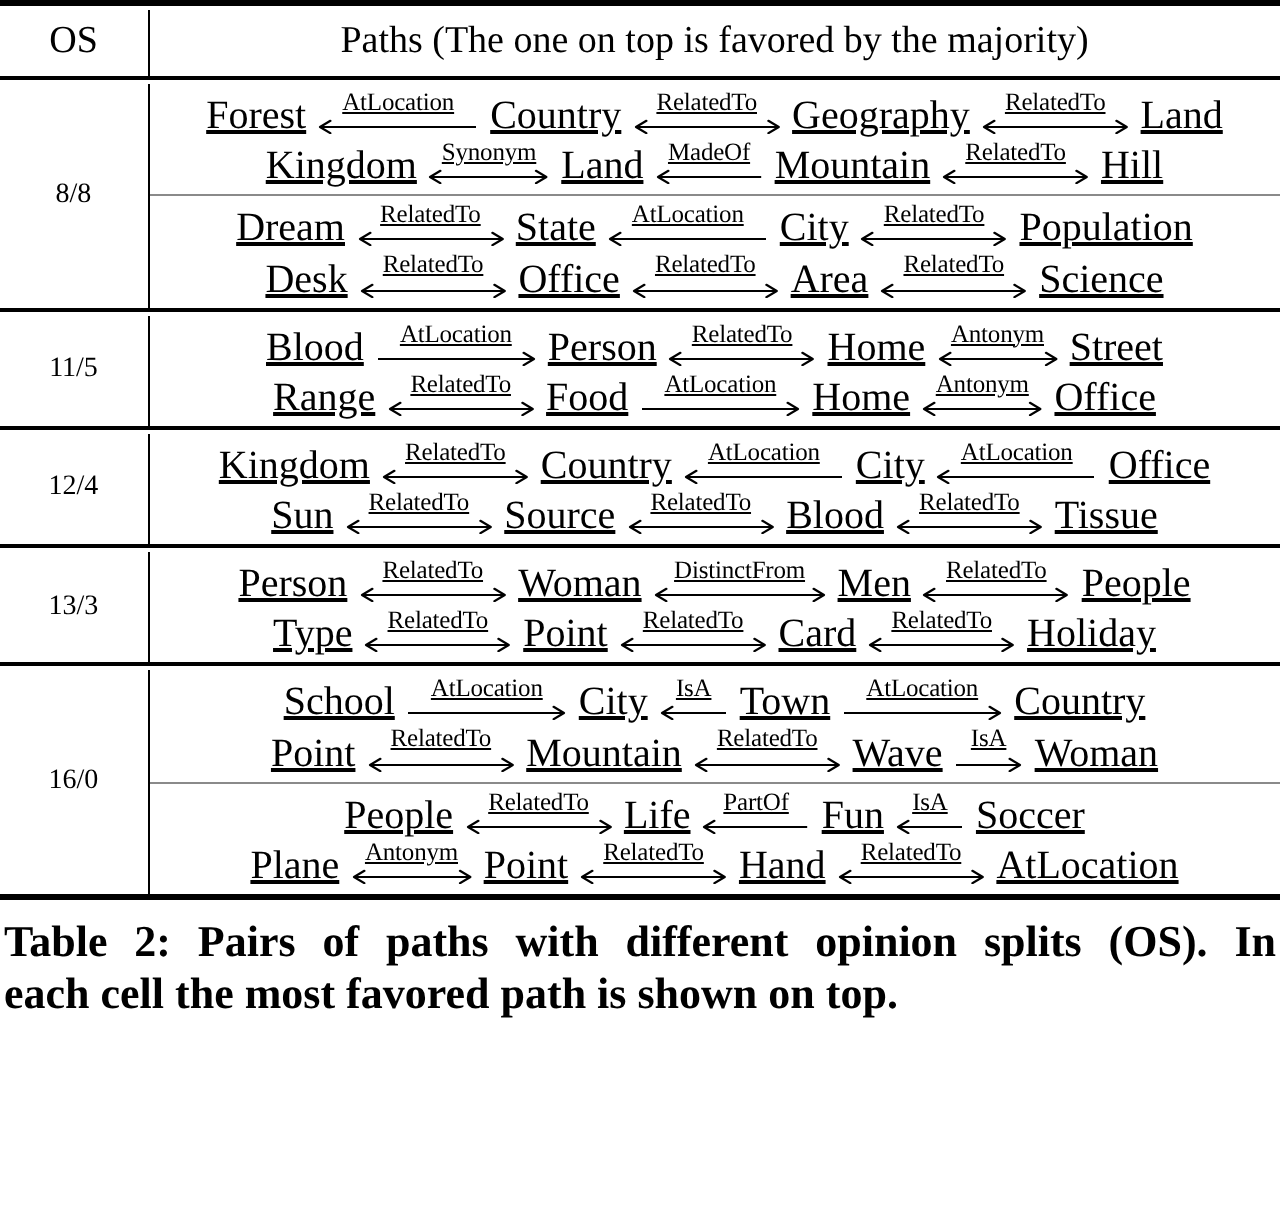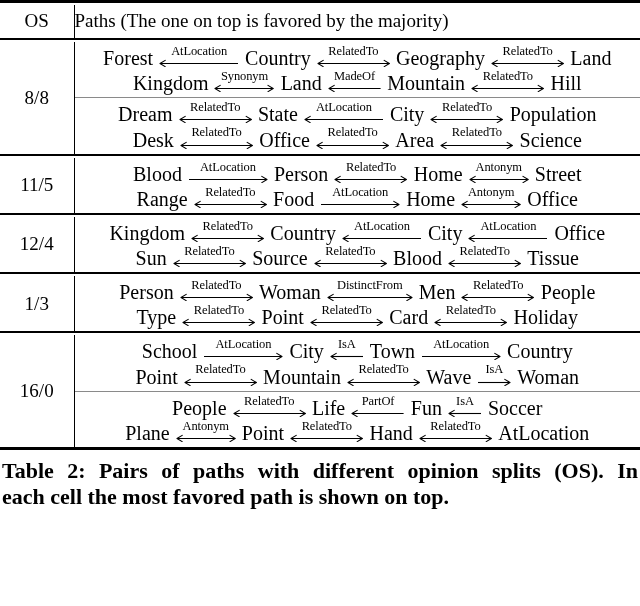--- a/index.html
+++ b/index.html
@@ -40,44 +40,45 @@
   .rule-bottom-thick {
     height: 0;
     border-top: 3px solid #000;
   }
 
   
   .os-cell {
     width: 74px;
     text-align: center;
     vertical-align: middle;
-    font-size: 19px;
+    font-size: 14px;
     padding: 0;
     border-right: 1.6px solid #000;
     line-height: 1.15;
   }
   .header-os {
     font-size: 19px;
     padding: 5px 0 6px 0;
   }
 
   
   .paths-cell {
     padding: 0;
     vertical-align: middle;
   }
   .header-paths {
-    text-align: left;
+    text-align: center;
     font-size: 19px;
     padding: 5px 0 6px 0;
   }
 
   
   .block {
     padding: 2px 0 3px 0;
+    text-decoration: underline;
   }
   .block + .block {
     border-top: 1.6px solid #8a8a8a;
   }
 
   .path-line {
     display: flex;
     flex-direction: row;
     align-items: flex-end;
     justify-content: center;
@@ -465,21 +466,21 @@
                 </span>
                 <span class="node">Tissue</span>
               </div>
             </div>
           </td>
         </tr>
         <tr>
           <td colspan="2" class="rule-mid"></td>
         </tr>
         <tr>
-          <td class="os-cell">1/3</td>
+          <td class="os-cell">13/3</td>
           <td class="paths-cell">
             <div class="block">
               <div class="path-line">
                 <span class="node">Person</span>
                 <span class="edge">
                   <span class="edge-label">RelatedTo</span>
                   <span class="edge-arrow">
                     <svg width="73.4" height="9" viewBox="0 0 73.4 9">
                       <line x1="1" y1="5.5" x2="72.4" y2="5.5" stroke="#000" stroke-width="1.1"></line>
                       <path d="M 1 5.5 L 6.2 2.4 M 1 5.5 L 6.2 8.6" stroke="#000" stroke-width="1.1" fill="none" stroke-linecap="round"></path>

